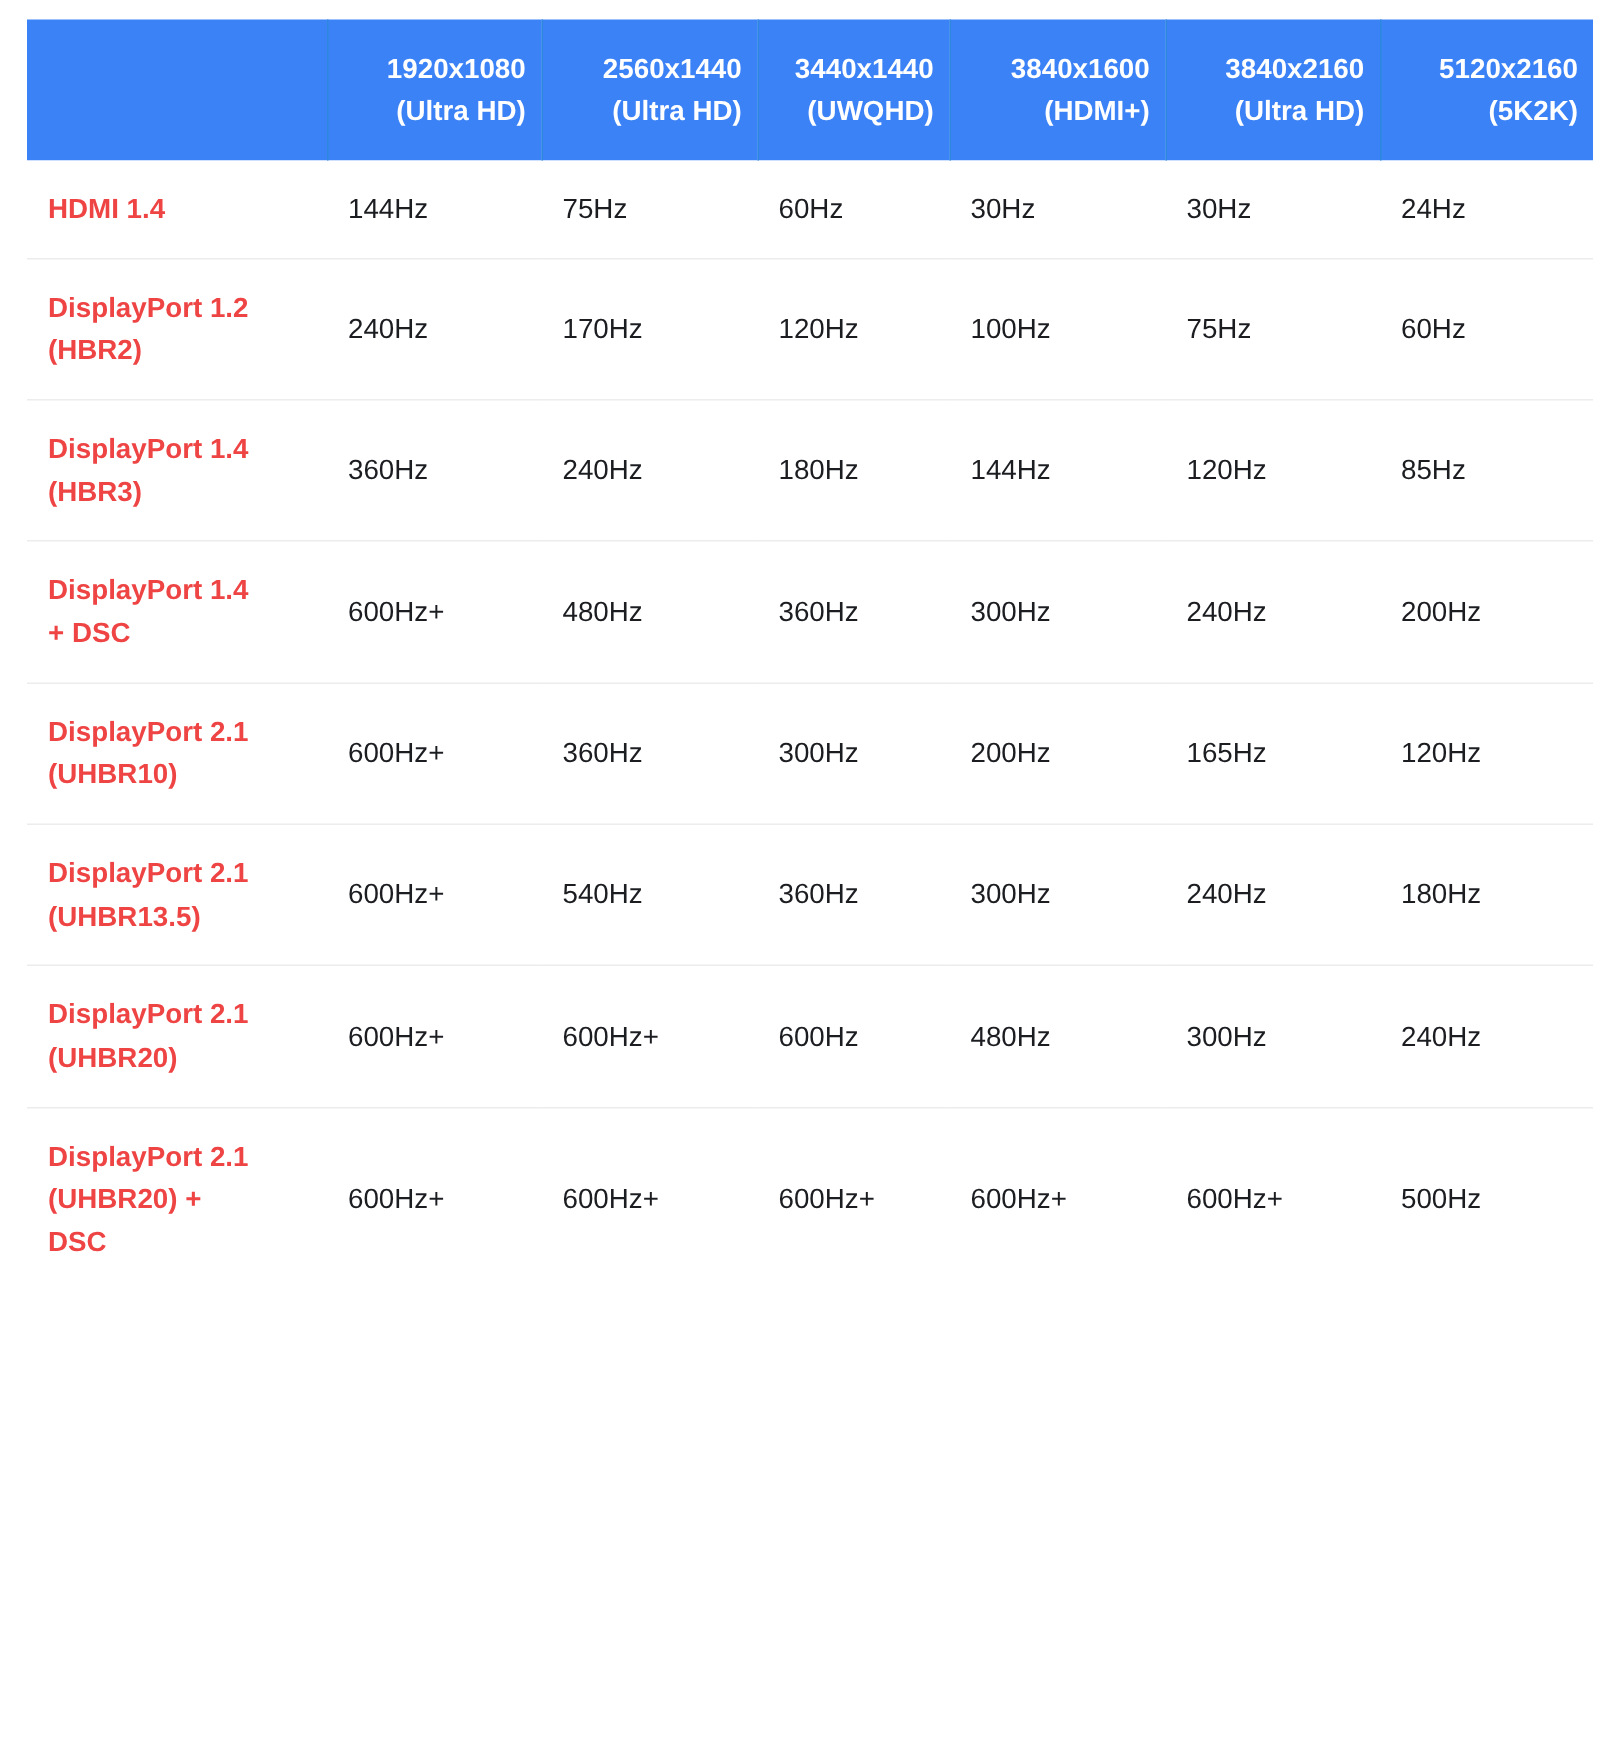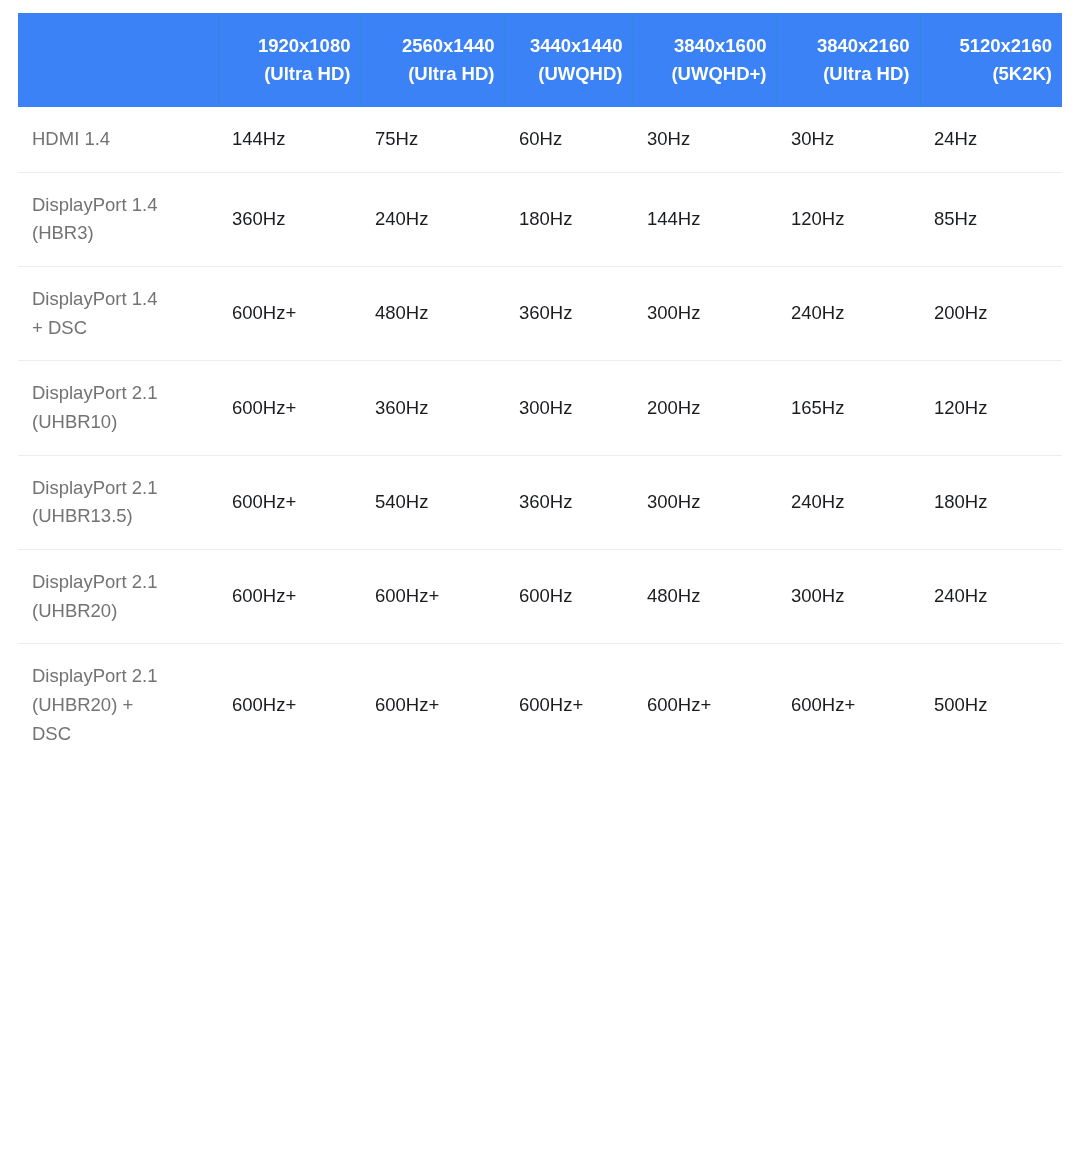--- a/index.html
+++ b/index.html
@@ -54,22 +54,22 @@
     text-align: left;
     vertical-align: middle;
     padding: 18px 10px 18px 14px;
     border-top: 1px solid #ececec;
     background: #ffffff;
   }
   tbody tr:first-child td {
     border-top: none;
   }
   tbody td.iface {
-    font-weight: normal;
-    color: #737373;
+    font-weight: bold;
+    color: #ef4444;
     padding-right: 6px;
   }
   tbody td.iface .iface-line {
     display: block;
   }
   
   col.c0 { width: 200px; }
   col.c1 { width: 143px; }
   col.c2 { width: 144px; }
   col.c3 { width: 128px; }
@@ -101,21 +101,21 @@
           <th>
             <span class="res-line">2560x1440</span>
             <span class="name-line">(Ultra HD)</span>
           </th>
           <th>
             <span class="res-line">3440x1440</span>
             <span class="name-line">(UWQHD)</span>
           </th>
           <th>
             <span class="res-line">3840x1600</span>
-            <span class="name-line">(UWQHD+)</span>
+            <span class="name-line">(HDMI+)</span>
           </th>
           <th>
             <span class="res-line">3840x2160</span>
             <span class="name-line">(Ultra HD)</span>
           </th>
           <th>
             <span class="res-line">5120x2160</span>
             <span class="name-line">(5K2K)</span>
           </th>
         </tr>
@@ -127,20 +127,32 @@
           </td>
           <td class="rate">144Hz</td>
           <td class="rate">75Hz</td>
           <td class="rate">60Hz</td>
           <td class="rate">30Hz</td>
           <td class="rate">30Hz</td>
           <td class="rate">24Hz</td>
         </tr>
         <tr>
           <td class="iface">
+            <span class="iface-line">DisplayPort 1.2</span>
+            <span class="iface-line">(HBR2)</span>
+          </td>
+          <td class="rate">240Hz</td>
+          <td class="rate">170Hz</td>
+          <td class="rate">120Hz</td>
+          <td class="rate">100Hz</td>
+          <td class="rate">75Hz</td>
+          <td class="rate">60Hz</td>
+        </tr>
+        <tr>
+          <td class="iface">
             <span class="iface-line">DisplayPort 1.4</span>
             <span class="iface-line">(HBR3)</span>
           </td>
           <td class="rate">360Hz</td>
           <td class="rate">240Hz</td>
           <td class="rate">180Hz</td>
           <td class="rate">144Hz</td>
           <td class="rate">120Hz</td>
           <td class="rate">85Hz</td>
         </tr>

